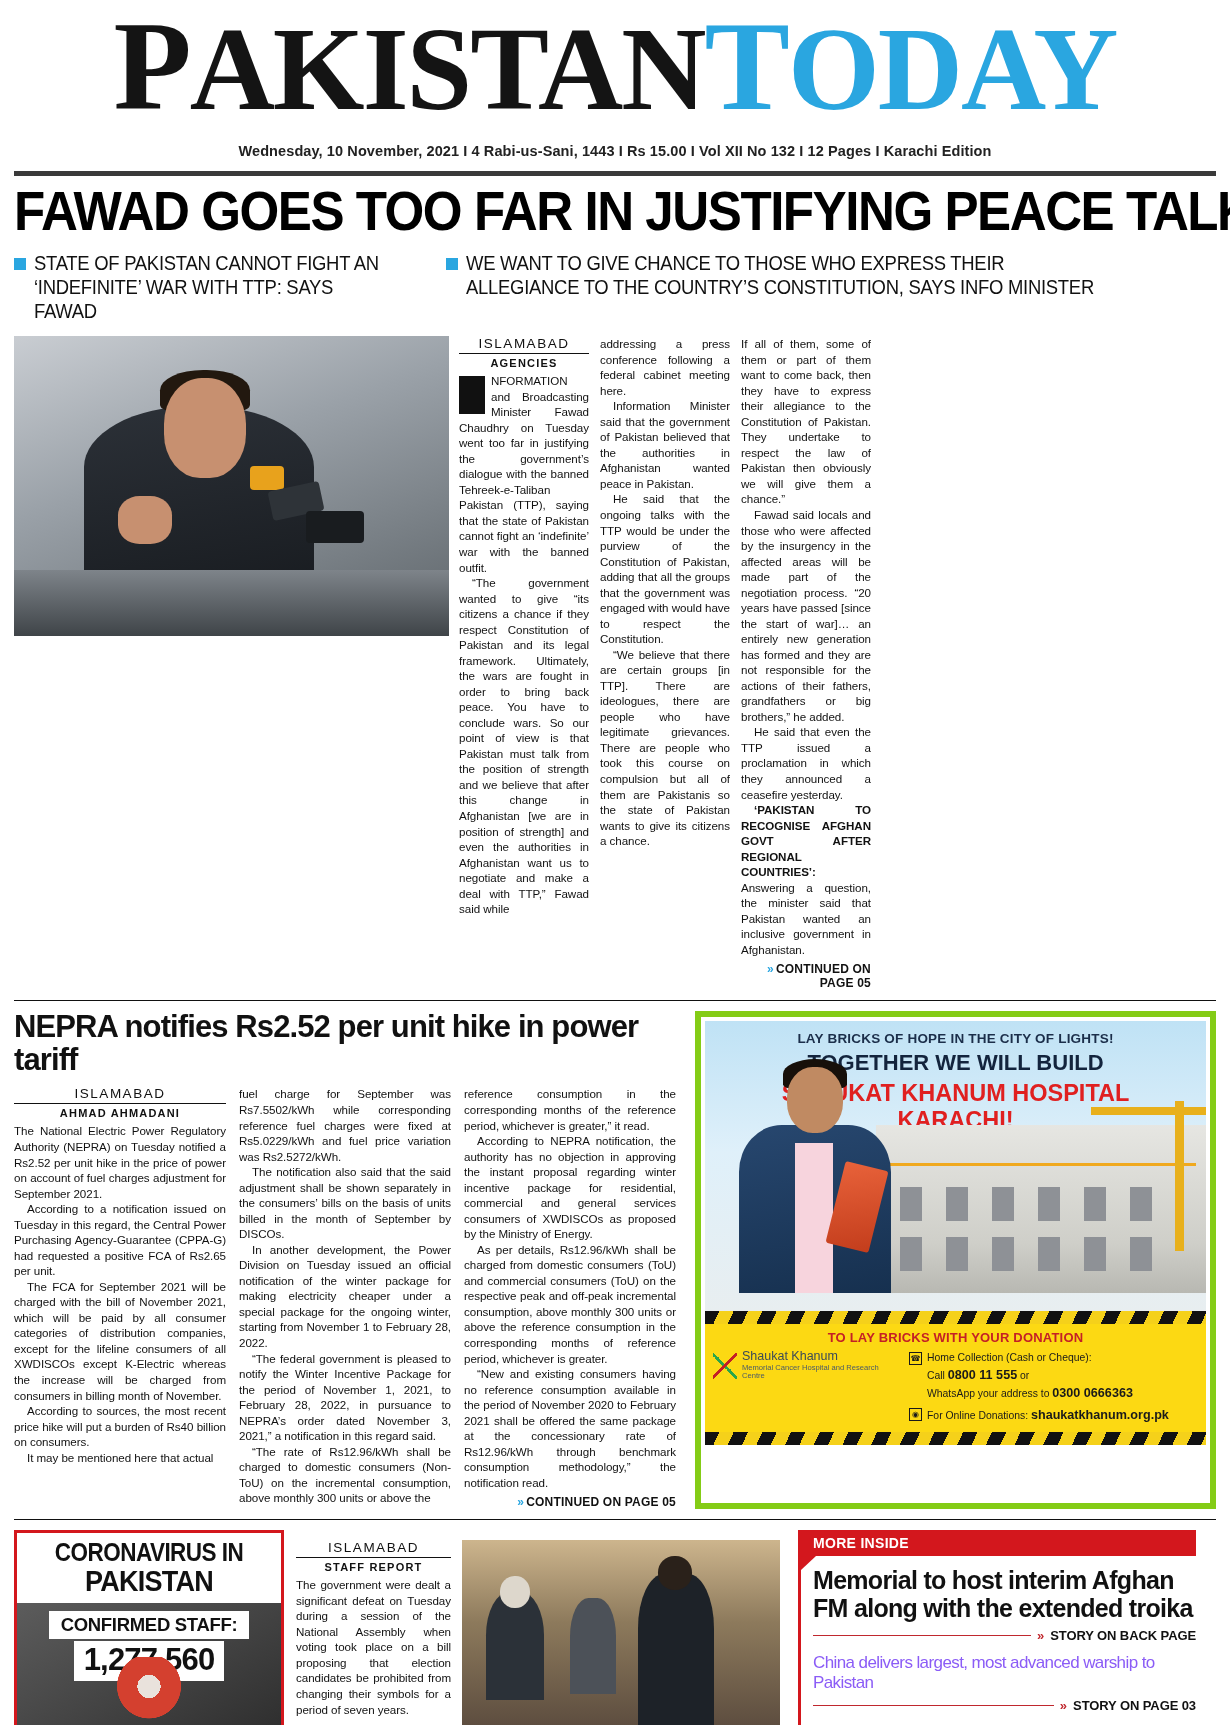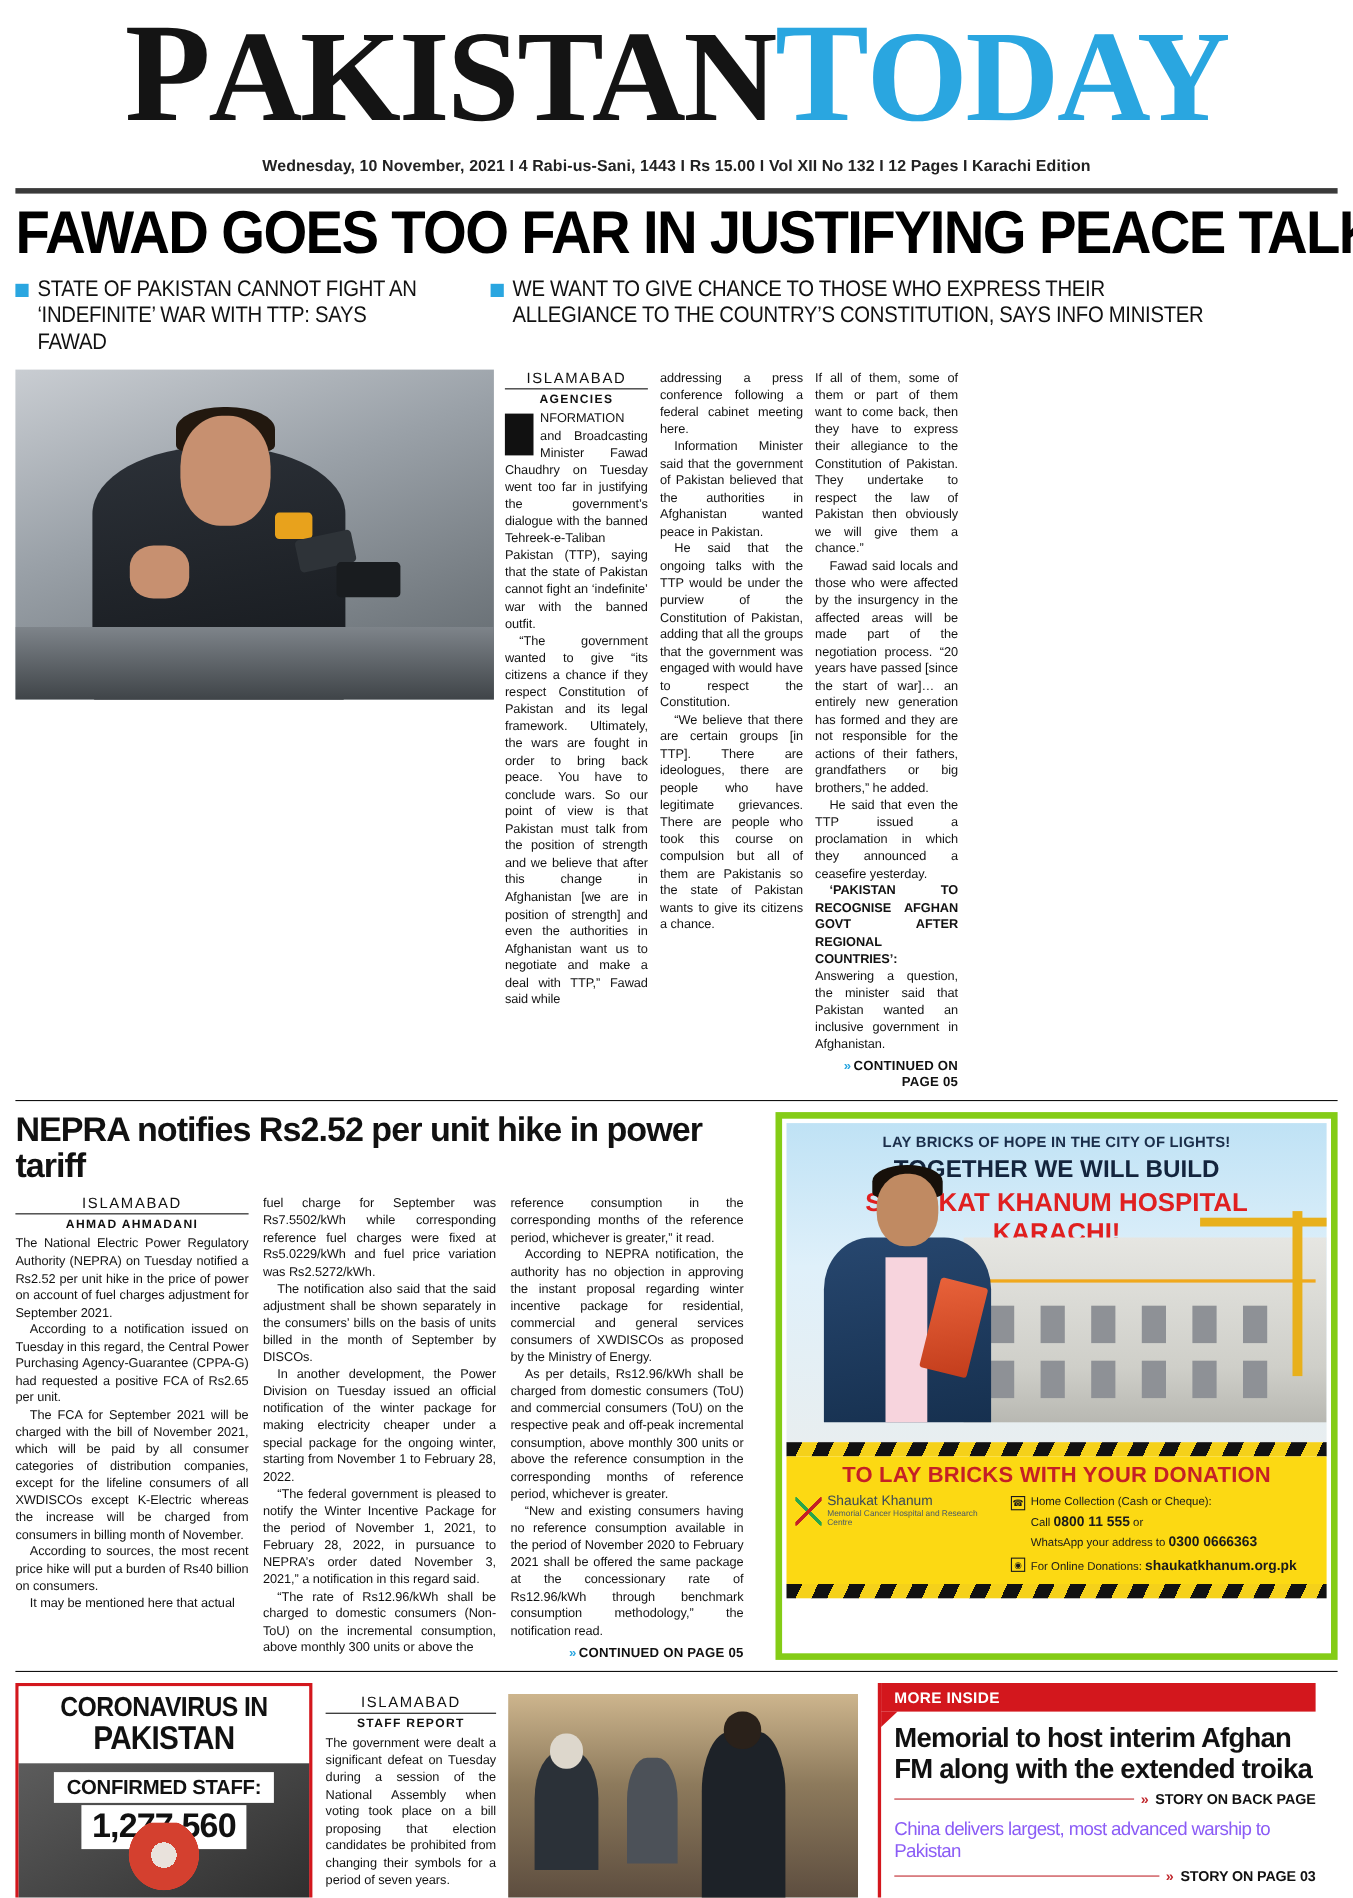--- a/index.html
+++ b/index.html
@@ -117,21 +117,21 @@
   .boldlead { font-weight:700; }
   .contd {
     margin-top:5px; text-align:right;
     font-size:12px; font-weight:700; letter-spacing:0.2px; color:#111;
   }
   .contd .chev { color:#2aa6e0; font-weight:700; margin-right:2px; }
 
   .hr-thin { border-top:1.6px solid #111; margin:10px 0 0 0; }
 
   
-  .secB { display:flex; gap:29px; margin-top:10px; }
+  .secB { display:flex; gap:19px; margin-top:10px; }
   .nepra { width:668px; }
   .nepra-head {
     font-size:31px; font-weight:700; letter-spacing:-0.9px;
     line-height:1.05; color:#111;
   }
   .nepra-cols { display:flex; gap:13px; margin-top:10px; }
   .nc { width:212px; }
 
   .ad-wrap { width:534px; border:6px solid #84cc16; padding:4px; }
   .ad-img {
@@ -181,21 +181,21 @@
   .ad-man .brick {
     position:absolute; left:96px; bottom:44px; width:44px; height:84px;
     background:linear-gradient(160deg,#e8623a,#c33d1c);
     transform:rotate(14deg); border-radius:3px;
   }
   .hazard {
     height:13px;
     background:repeating-linear-gradient(115deg,#111 0 13px,#f5d11a 13px 26px);
   }
   .ad-yellow { background:#fcd913; padding:6px 8px 7px 8px; }
-  .ad-cta { text-align:center; font-size:20px; font-weight:700; color:#c42026; letter-spacing:0.2px; }
+  .ad-cta { text-align:center; font-size:13px; font-weight:700; color:#c42026; letter-spacing:0.2px; }
   .ad-bottom { display:flex; gap:10px; align-items:flex-start; margin-top:5px; }
   .skmt { display:flex; gap:5px; align-items:center; width:186px; flex:none; }
   .skmt .ribbon {
     width:24px; height:26px; flex:none;
     background:
       linear-gradient(135deg, transparent 46%, #c42026 46% 54%, transparent 54%),
       linear-gradient(45deg, transparent 46%, #2aa64b 46% 54%, transparent 54%);
   }
   .skmt .nm1 { font-size:12.5px; color:#3b4a58; line-height:1.05; }
   .skmt .nm2 { font-size:7.6px; color:#4a5a68; line-height:1.18; }

